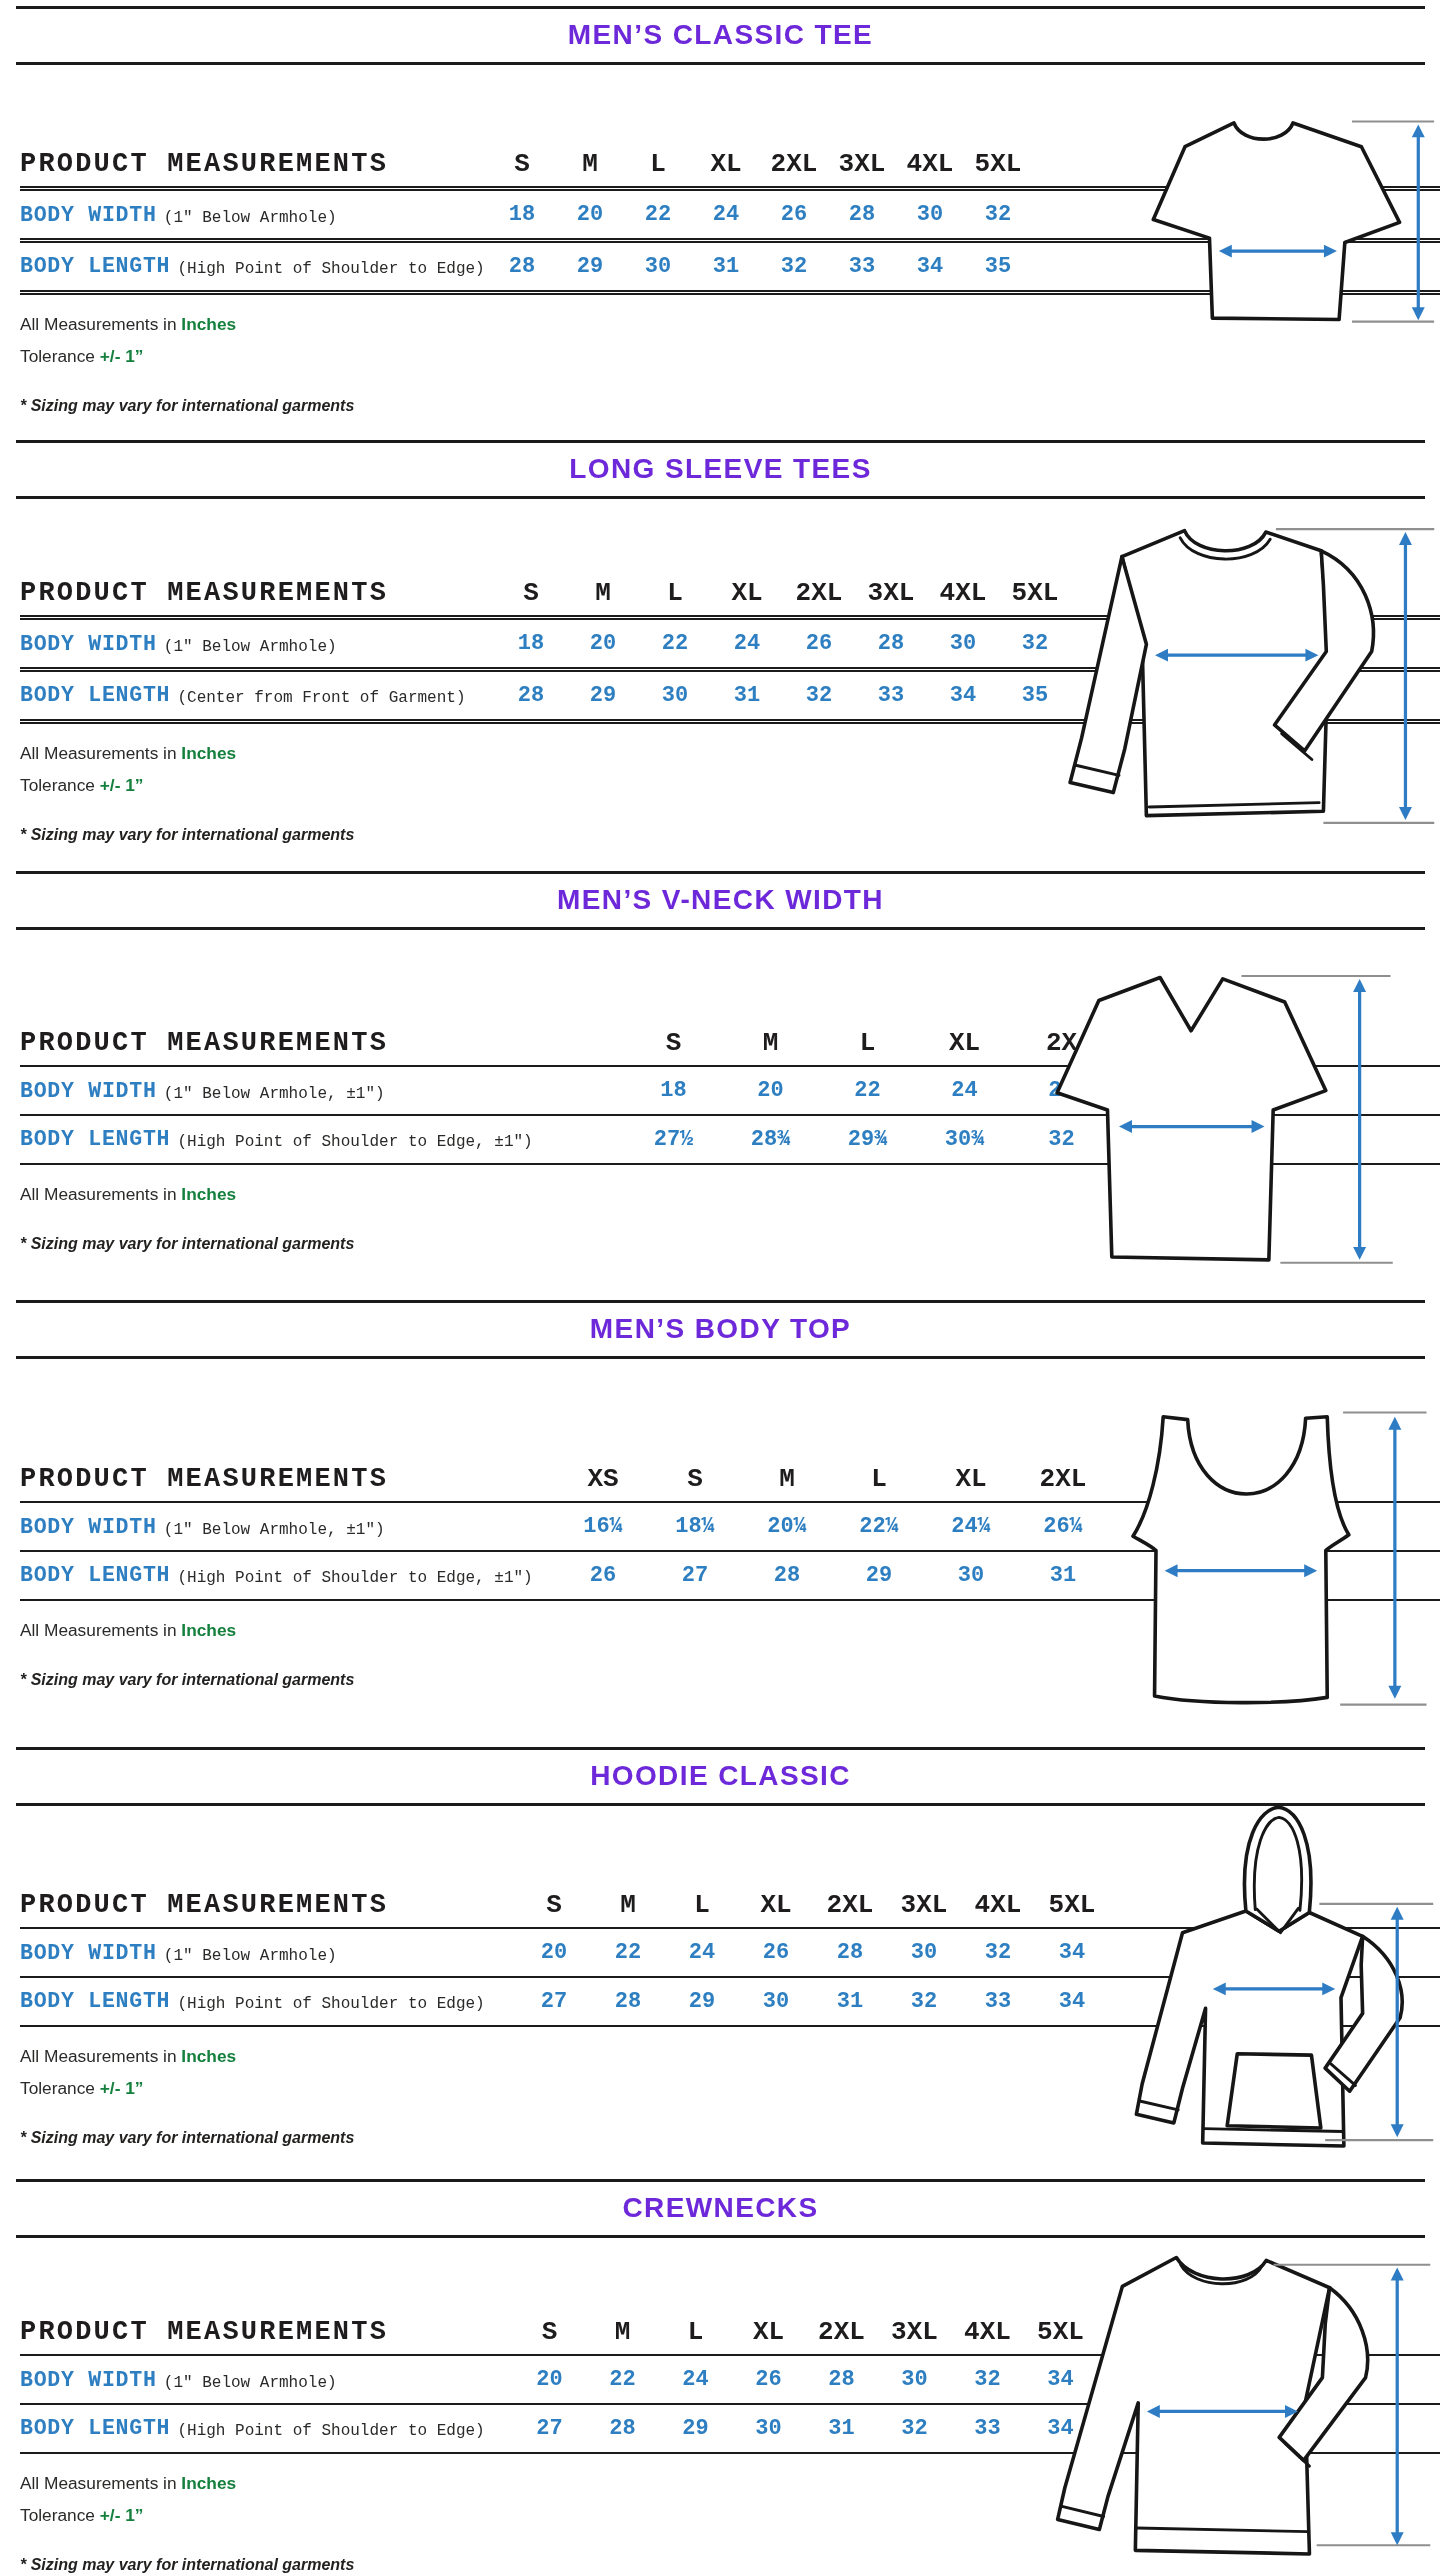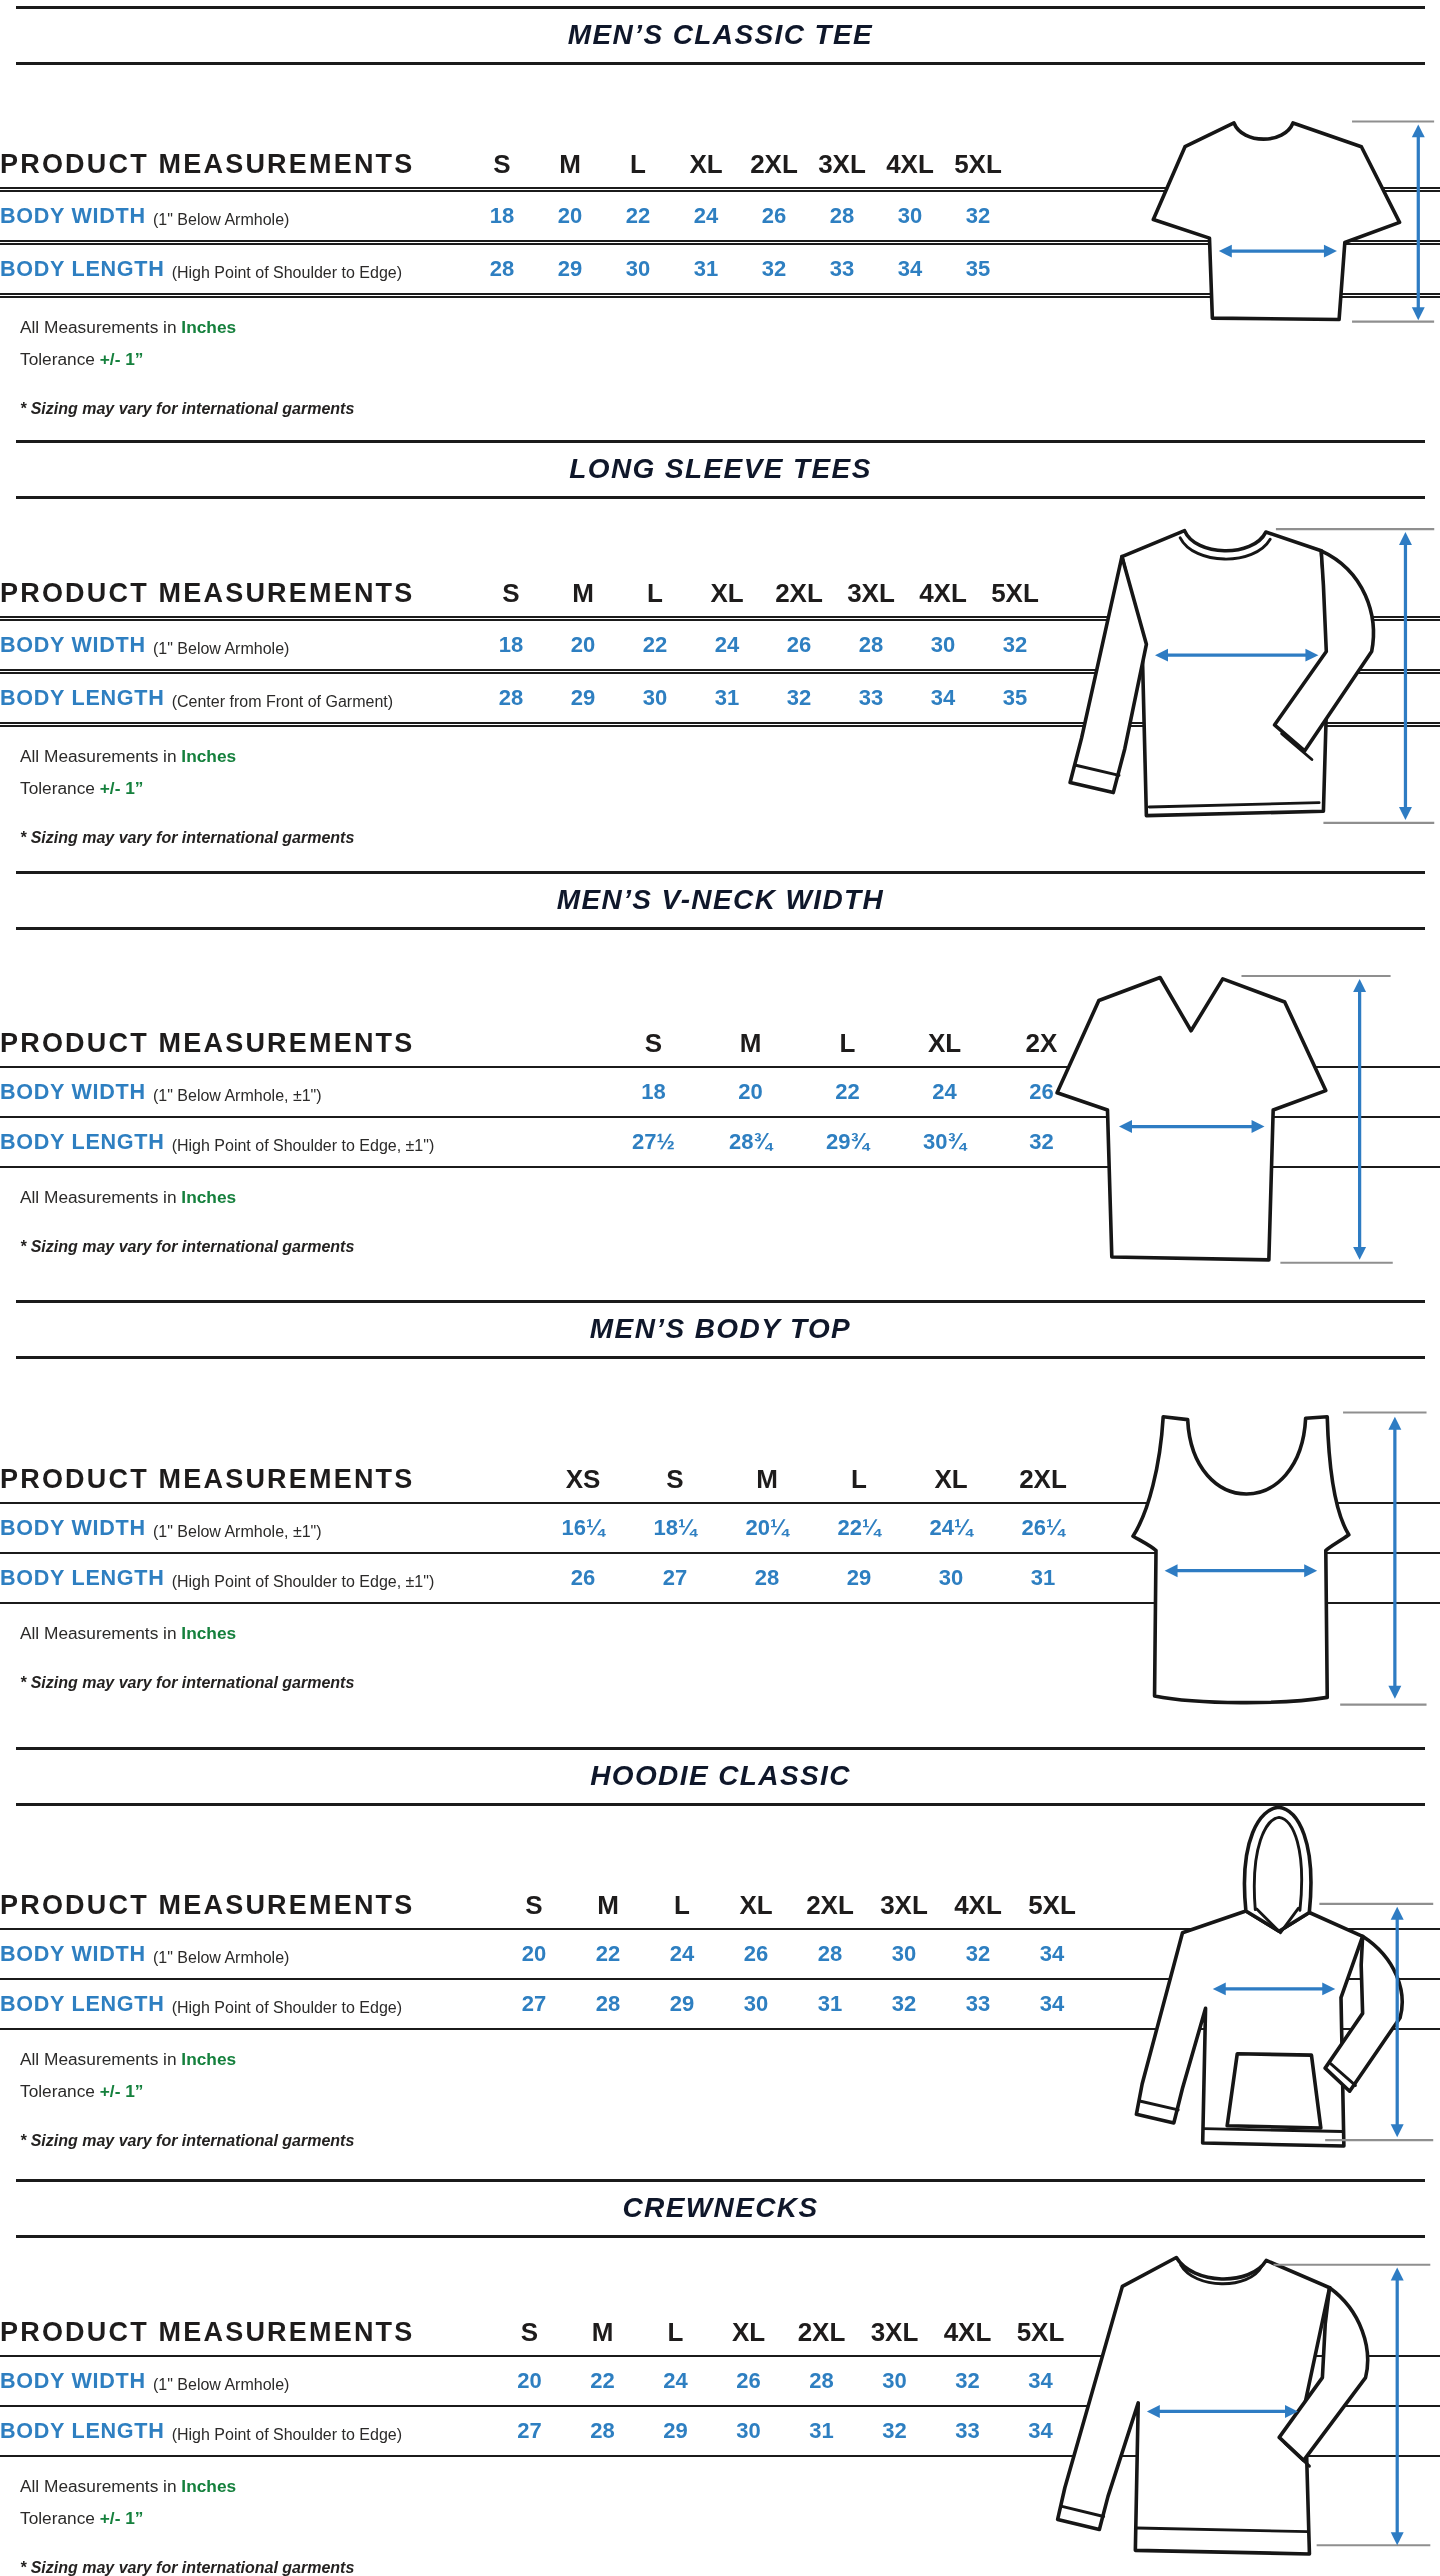--- a/index.html
+++ b/index.html
@@ -4,23 +4,23 @@
 <style>
   html,body{margin:0;padding:0;}
   body{
     width:1441px;height:2576px;background:#ffffff;position:relative;overflow:hidden;
     font-family:"Liberation Sans", sans-serif;color:#231f20;
     -webkit-font-smoothing:antialiased;
   }
   .sec{position:relative;box-sizing:border-box;}
   .tband{padding-top:5.8px;}
   .trule{height:2.9px;background:#1b1b1b;margin:0 16px;}
-  .stitle{margin:10.8px 0;text-align:center;font-size:28px;font-weight:800;letter-spacing:1.4px;color:#0f172a;font-style:italic;}
+  .stitle{margin:10.8px 0;text-align:center;font-size:28px;font-weight:800;letter-spacing:1.4px;color:#6d28d9;}
   .sbody{position:relative;}
-  .meas{}
+  .meas{margin-left:20px;font-family:Liberation Mono, monospace;}
   .mrow{display:grid;grid-template-columns:var(--cols);}
   .mhead{align-items:end;padding-bottom:7.2px;}
   .mdata{align-items:center;padding:10.8px 0;}
   .b-dbl{border-bottom:5.8px double #1b1b1b;}
   .b-sgl3{border-bottom:2.2px solid #1b1b1b;}
   .b-sgl4{border-bottom:2.9px solid #1b1b1b;}
   .lblh{font-size:27px;font-weight:800;letter-spacing:2.2px;color:#1e1c1c;white-space:nowrap;}
   .sz{font-size:26px;font-weight:800;text-align:center;color:#1e1c1c;}
   .lbl{display:flex;align-items:flex-end;white-space:nowrap;}
   .rname{font-size:21.6px;font-weight:800;color:#2e7fc1;letter-spacing:0.7px;}

